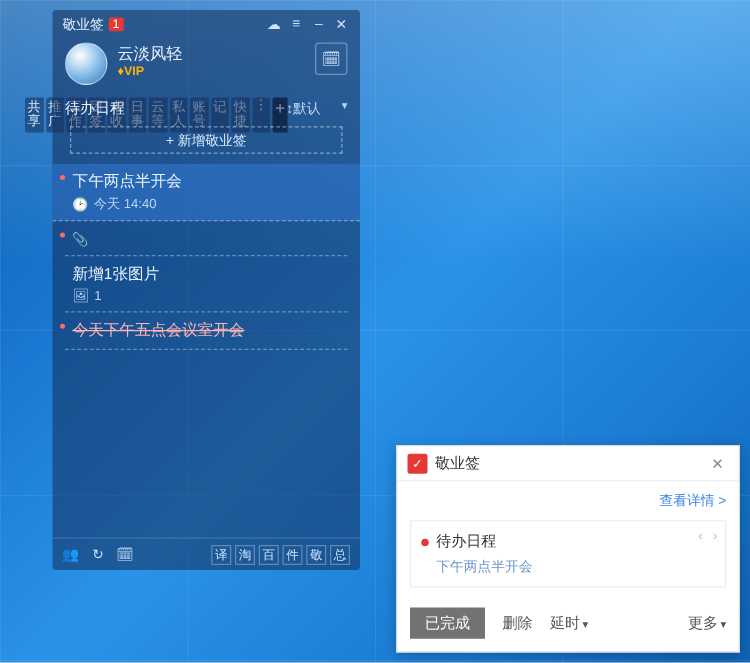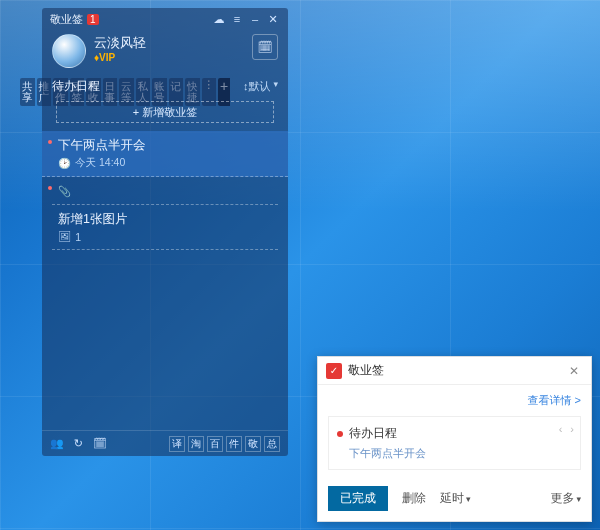--- a/index.html
+++ b/index.html
@@ -18,21 +18,21 @@
 .titlebar .badge{background:#e53935;color:#fff;border-radius:2px;padding:0 3px;font-size:10px}
 .titlebar .spacer{flex:1}
 .titlebar .ctl{width:14px;height:14px;display:inline-flex;align-items:center;justify-content:center;cursor:pointer;color:#cfe3ff}
 .userrow{display:flex;align-items:flex-start;gap:8px;padding:4px 10px 8px}
 .avatar{width:34px;height:34px;border-radius:50%;background:radial-gradient(circle at 35% 30%,#fff,#7fb8e8 55%,#3a77b0);border:1px solid rgba(255,255,255,.4)}
 .uname{font-size:13px}
 .vip{color:#ffb400;font-weight:bold;font-size:10px}
 .calico{margin-left:auto;width:26px;height:26px;border:1px solid rgba(255,255,255,.35);border-radius:3px;display:flex;align-items:center;justify-content:center;color:#dceaff}
 .tabrow{display:flex;align-items:center;padding:2px 10px 6px;gap:6px}
 .tabrow .tab{font-size:12px}
-.tabrow .sort{margin-left:auto;font-size:11px;color:#bcd6f4;display:flex;gap:3px}
+.tabrow .sort{margin-left:auto;font-size:11px;color:#bcd6f4;display:flex;gap:17px}
 .addbtn{margin:0 14px 8px;height:22px;border:1px dashed rgba(255,255,255,.45);display:flex;align-items:center;justify-content:center;font-size:11px;color:#d8e9ff;cursor:pointer}
 .list{padding:0 10px}
 .item{border-bottom:1px dashed rgba(255,255,255,.35);padding:6px 2px 6px 6px;position:relative}
 .item .dot{position:absolute;left:-4px;top:9px;width:4px;height:4px;border-radius:50%;background:#ff6b6b}
 .item .ttl{font-size:12.5px}
 .item.sel{background:rgba(50,120,210,.55);margin:0 -10px;padding-left:16px;padding-right:10px;border-bottom:1px dashed rgba(255,255,255,.35)}
 .item.sel .dot{left:6px}
 .item .meta{font-size:10.5px;color:#b9d5f5;margin-top:2px;display:flex;align-items:center;gap:4px}
 .item .strike{text-decoration:line-through;color:#ffb3b3}
 .bottombar{position:absolute;bottom:0;left:0;right:0;height:26px;display:flex;align-items:center;gap:10px;padding:0 8px;border-top:1px solid rgba(255,255,255,.15);font-size:11px;color:#cfe3ff}
@@ -49,21 +49,21 @@
 .notif .logo{width:16px;height:16px;background:#e53935;border-radius:2px;display:flex;align-items:center;justify-content:center;color:#fff;font-size:10px}
 .notif .nh .x{margin-left:auto;color:#888;cursor:pointer;padding:0 4px}
 .notif .sumrow{display:flex;align-items:center;padding:8px 10px 4px}
 .notif .sumrow .cnt{color:#e53935;font-weight:bold;margin:0 2px}
 .notif .sumrow .view{margin-left:auto;color:#3a86e0;font-size:11px;cursor:pointer}
 .notif .card{margin:4px 10px 10px;border:1px solid #eee;padding:8px;position:relative}
 .notif .card .rd{width:6px;height:6px;background:#e53935;border-radius:50%;display:inline-block;margin-right:6px;vertical-align:middle}
 .notif .card .nav{position:absolute;right:6px;top:6px;color:#bbb;font-size:11px;display:flex;gap:8px}
 .notif .card .sub{color:#6a93c8;font-size:11px;margin-top:4px;margin-left:12px}
 .notif .acts{display:flex;gap:14px;align-items:center;padding:6px 10px 10px}
-.notif .btn{background:#0369a1;color:#fff;padding:4px 12px;font-size:12px;cursor:pointer}
+.notif .btn{background:#737373;color:#fff;padding:4px 12px;font-size:12px;cursor:pointer}
 .notif .lnk{color:#555;font-size:12px;cursor:pointer;display:flex;align-items:center;gap:2px}
 .notif .lnk.last{margin-left:auto}
 .chev{font-size:9px}
 </style>
 </head>
 <body>
 
 <div class="tabstrip">
  <div class="vt">共享</div>
  <div class="vt">推广</div>
@@ -122,20 +122,24 @@
           <span>📎</span>
         </div>
   </div>
   <div class="item">
    <div class="ttl">新增1张图片</div>
    <div class="meta">
           <span>🖼</span>
           <span>1</span>
         </div>
   </div>
+  <div class="item">
+   <span class="dot"></span>
+   <div class="ttl strike">今天下午五点会议室开会</div>
+  </div>
  </div>
 
  <div class="bottombar">
   <span>👥</span>
   <span>↻</span>
   <span>🗓</span>
   <span class="grp">
    <span class="pill">译</span>
    <span class="pill">淘</span>
    <span class="pill">百</span>

